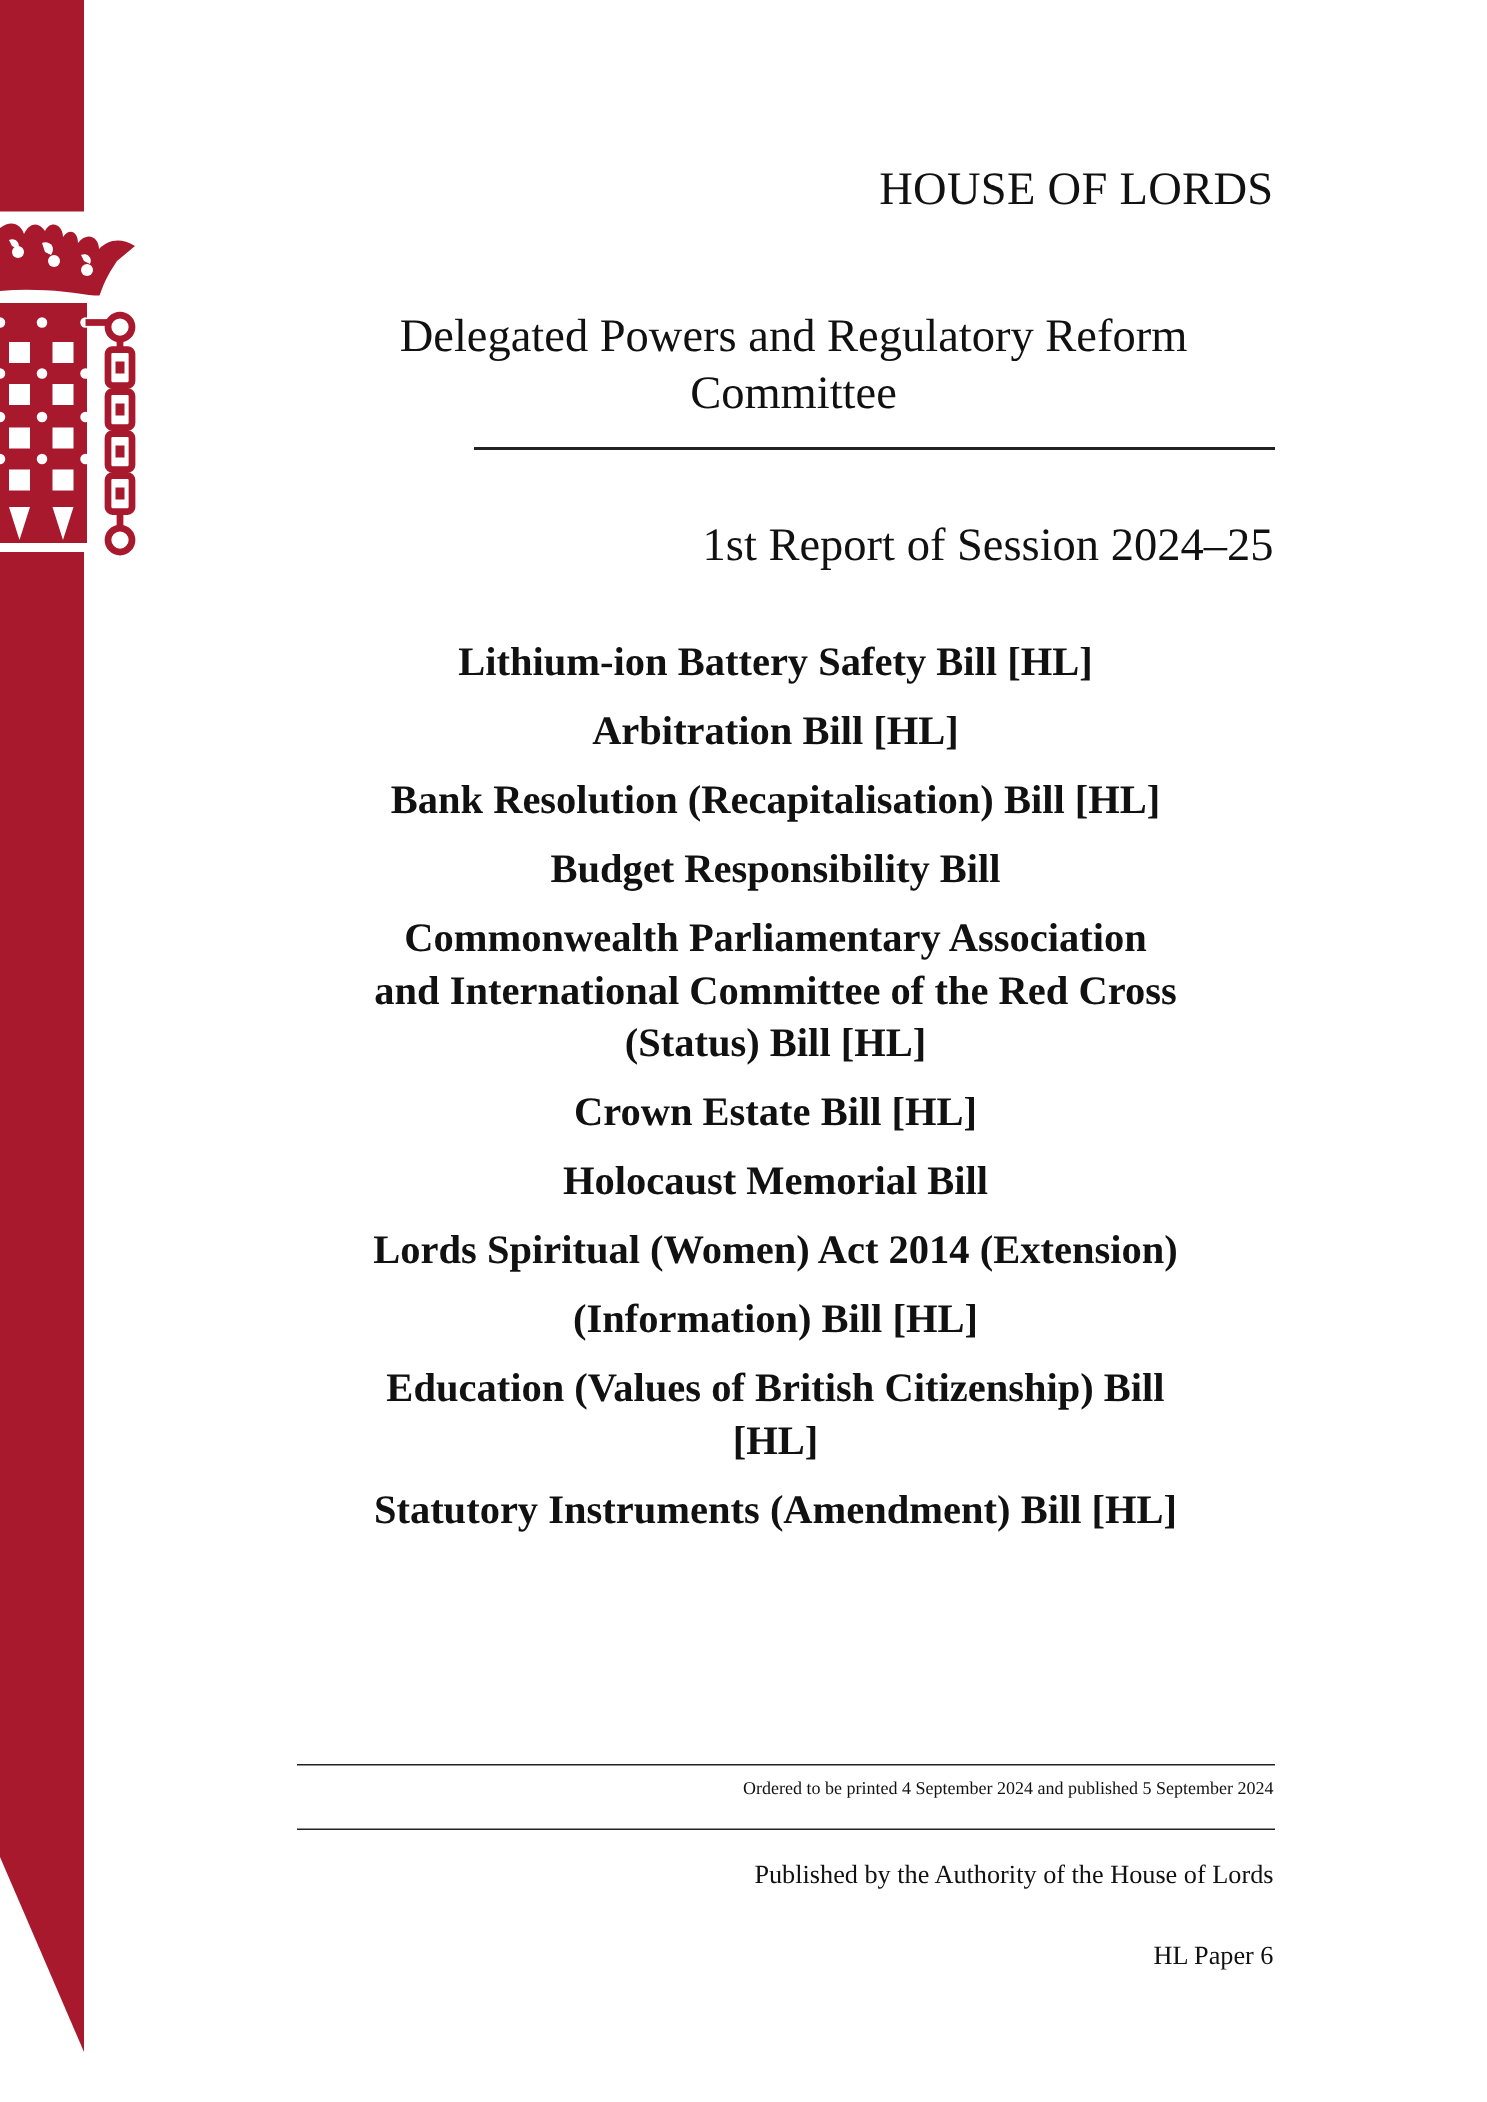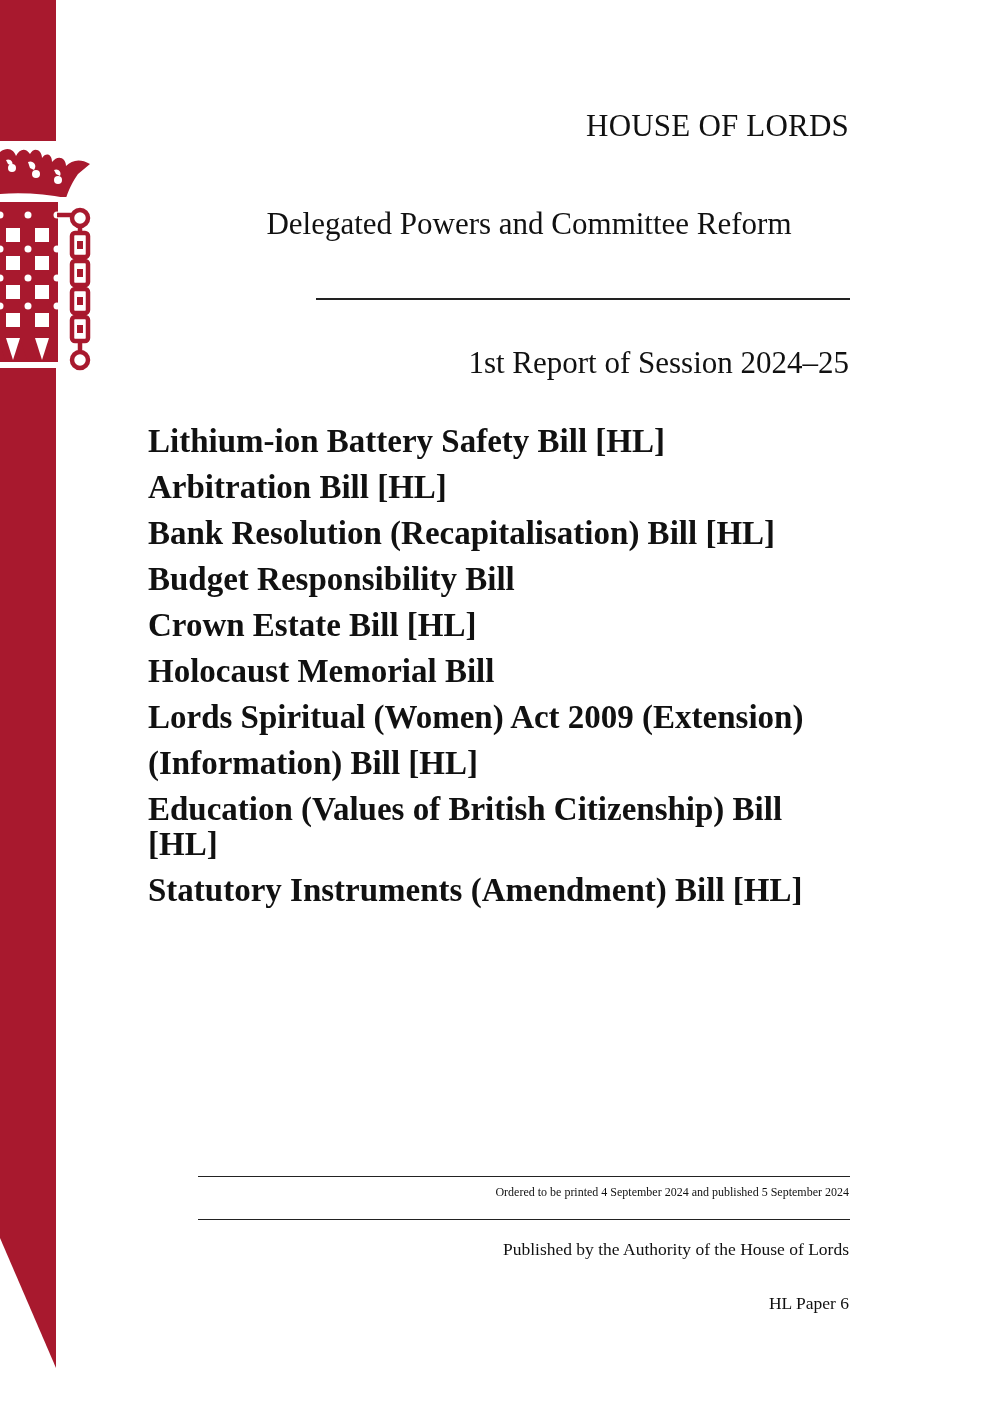--- a/index.html
+++ b/index.html
@@ -4,21 +4,21 @@
 <style>
   html, body { margin: 0; padding: 0; background: #ffffff; }
   body { width: 991px; height: 1401px; position: relative; overflow: hidden; font-family: "Liberation Serif", "DejaVu Serif", serif; color: #111; }
   .band { position: absolute; left: 0; top: 0; }
   .logo { position: absolute; left: 0; top: 140px; }
   .right-col { position: absolute; right: 142px; text-align: center; }
   .house { top: 108px; font-size: 31px; letter-spacing: 0.2px; }
   .committee { top: 205px; font-size: 31px; line-height: 38px; width: 640px; }
   .rule-top { position: absolute; left: 316px; top: 298px; width: 534px; height: 2px; background: #222; }
   .session { top: 345px; font-size: 31px; }
-  .bills { position: absolute; right: 143px; top: 424px; width: 700px; text-align: left; font-weight: bold; font-size: 33px; line-height: 35px; }
+  .bills { position: absolute; right: 124px; top: 424px; width: 700px; text-align: center; font-weight: bold; font-size: 27px; line-height: 35px; }
   .bill { margin-bottom: 11px; }
   .rule-foot { position: absolute; left: 198px; width: 652px; height: 1px; background: #222; }
   .ordered { top: 1185px; font-size: 12px; }
   .published { top: 1239px; font-size: 17.5px; }
   .paper { top: 1293px; font-size: 17.5px; }
 </style>
 </head>
 <body>
 
 <svg class="band" width="60" height="1401" viewBox="0 0 60 1401">
@@ -88,48 +88,54 @@
     <rect x="77" y="101" width="6" height="8"></rect>
     <rect x="77" y="129" width="6" height="8"></rect>
     <rect x="77" y="157" width="6" height="8"></rect>
     <rect x="77" y="185" width="6" height="8"></rect>
   </g>
 </svg>
 
 <div class="right-col house">HOUSE OF LORDS</div>
 
 <div class="right-col committee">
-  <div>Delegated Powers and Committee Reform</div>
+  <div>Delegated Powers and Regulatory Reform</div>
+  <div>Committee</div>
 </div>
 
 <div class="rule-top"></div>
 
 <div class="right-col session">1st Report of Session 2024–25</div>
 
 <div class="bills">
   <div class="bill">
     <div>Lithium-ion Battery Safety Bill [HL]</div>
   </div>
   <div class="bill">
     <div>Arbitration Bill [HL]</div>
   </div>
   <div class="bill">
     <div>Bank Resolution (Recapitalisation) Bill [HL]</div>
   </div>
   <div class="bill">
     <div>Budget Responsibility Bill</div>
   </div>
   <div class="bill">
+    <div>Commonwealth Parliamentary Association</div>
+    <div>and International Committee of the Red Cross</div>
+    <div>(Status) Bill [HL]</div>
+  </div>
+  <div class="bill">
     <div>Crown Estate Bill [HL]</div>
   </div>
   <div class="bill">
     <div>Holocaust Memorial Bill</div>
   </div>
   <div class="bill">
-    <div>Lords Spiritual (Women) Act 2009 (Extension)</div>
+    <div>Lords Spiritual (Women) Act 2014 (Extension)</div>
   </div>
   <div class="bill">
     <div>(Information) Bill [HL]</div>
   </div>
   <div class="bill">
     <div>Education (Values of British Citizenship) Bill</div>
     <div>[HL]</div>
   </div>
   <div class="bill">
     <div>Statutory Instruments (Amendment) Bill [HL]</div>

